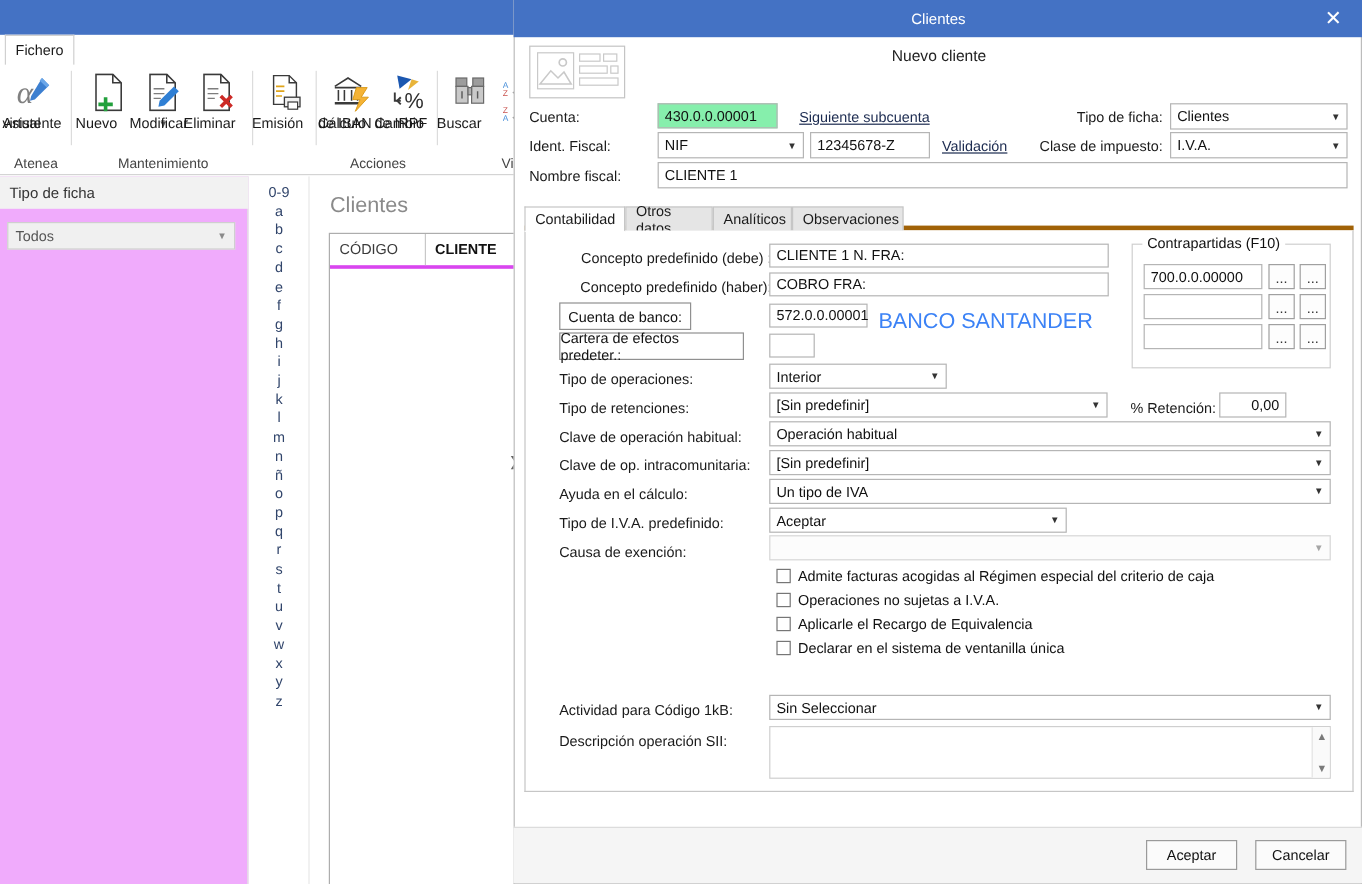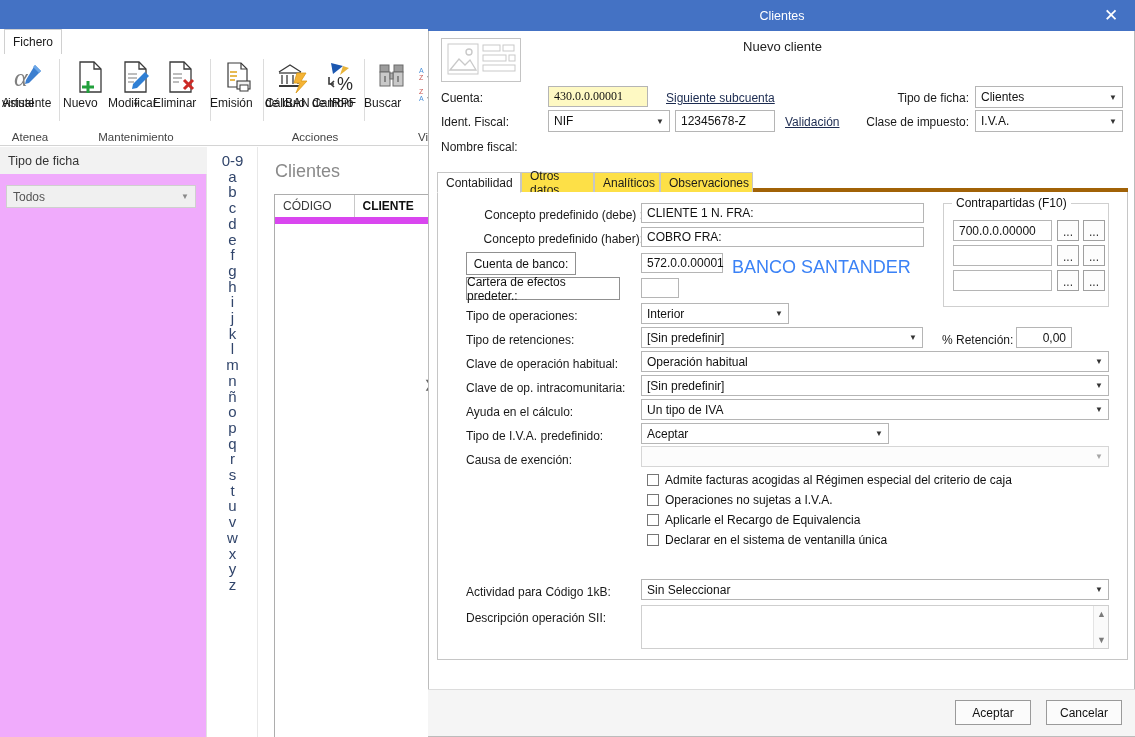--- a/index.html
+++ b/index.html
@@ -43,27 +43,27 @@
   .left-pane-hdr { position:absolute; left:0; top:0; width:207px; height:27px; background:#f2f2f2; display:flex; align-items:center; padding-left:8px; font-size:12.5px; color:#333; }
   .left-combo {
     position:absolute; left:6px; top:38px; width:190px; height:23px;
     background:#f0f0f0; border:1px solid #cfcfcf; display:flex; align-items:center;
     padding:0 6px; color:#555; font-size:12px;
   }
   .left-combo .car { margin-left:auto; font-size:8px; color:#8a8a8a; }
 
   
   .alpha-col { position:absolute; left:208px; top:147px; width:50px; height:590px; background:#fff; border-right:1px solid #e8e8e8; padding-top:6px; text-align:center; }
-  .alpha-col div { font-size:15px; color:#31456b; line-height:15.7px; cursor:default; }
+  .alpha-col div { font-size:12px; color:#31456b; line-height:15.7px; cursor:default; }
 
   
   .list-pane { position:absolute; left:259px; top:147px; width:176px; height:590px; background:#fff; }
   .list-title { position:absolute; left:16px; top:14px; font-size:18px; color:#8a8a8a; }
   .grid { position:absolute; left:15px; top:47px; width:161px; height:611px; border:1px solid #adadad; background:#fff; overflow:hidden; }
-  .grid-head { height:29px; background:#fff; border-bottom:7px solid #d946ef; display:flex; }
+  .grid-head { height:29px; background:#fff; border-bottom:3px solid #d946ef; display:flex; }
   .grid-head .th { display:flex; align-items:center; padding-left:8px; font-size:12px; border-right:1px solid #c8c8c8; height:100%; }
   .th-codigo { width:110px; color:#3a3a3a; }
   .th-nombre { width:110px; color:#111; font-weight:bold; }
 
   .pane-arrow { position:absolute; left:424px; top:378px; font-size:11px; color:#666; }
 
   
   #dialog {
     position:absolute; left:428px; top:0; width:707px; height:737px;
     background:#fff; border:1px solid #bcbcbc; border-top:none;
@@ -81,36 +81,36 @@
     border:1px solid #c4c4c4; background:#fff;
   }
   .dlg-head-title { position:absolute; left:0; top:38px; width:707px; text-align:center; font-size:13px; color:#222; padding-top:1px; }
 
   .lbl { position:absolute; font-size:12px; color:#1a1a1a; }
   .lbl.r { text-align:right; }
   .txt {
     position:absolute; background:#fff; border:1px solid #b5b5b5;
     font-size:12px; color:#111; display:flex; align-items:center; padding:0 5px;
   }
-  .txt.grey { background:#fef9c3;font-family:Liberation Serif, serif; }
+  .txt.grey { background:#86efac; }
   .txt.num { justify-content:flex-end; }
   .combo {
     position:absolute; background:#fff; border:1px solid #b5b5b5;
     font-size:12px; color:#111; display:flex; align-items:center; padding:0 5px;
   }
   .combo .car { margin-left:auto; font-size:8px; color:#333; padding-left:6px; }
   .combo.disabled { background:#fcfcfc; border-color:#d6d6d6; }
   .combo.disabled .car { color:#a6a6a6; }
   .link { position:absolute; font-size:12px; color:#1c2b50; text-decoration:underline; cursor:pointer; }
   .plain { position:absolute; font-size:18px; color:#3b82f6; }
 
   .tabstrip { position:absolute; left:8px; top:172px; width:691px; height:20px; border-bottom:4px solid #a16207; }
   .tab {
     position:absolute; top:0; height:21px; border:1px solid #c6c6c6;
-    background:#fde047; display:flex; align-items:center; padding:0 8px; font-size:12px; color:#1a1a1a;
+    background:#e5e5e5; display:flex; align-items:center; padding:0 8px; font-size:12px; color:#1a1a1a;
   }
   .tab.active { background:#fff; border-bottom:1px solid #fff; z-index:2; }
 
   .tabpanel { position:absolute; left:8px; top:192px; width:691px; height:468px; border:1px solid #c6c6c6; border-top:none; background:#fff; }
 
   .btnlike {
     position:absolute; background:#fff; border:1px solid #909090;
     display:flex; align-items:center; justify-content:center; font-size:12px; color:#111; cursor:default;
   }
 
@@ -384,20 +384,23 @@
     <span>12345678-Z</span>
   </div>
   <div class="link" style="left:356px; top:115px;">Validación</div>
   <div class="lbl r" style="left:380px; top:115px; width:160px;">Clase de impuesto:</div>
   <div class="combo" style="left:546px; top:110px; width:148px; height:22px;">
     <span>I.V.A.</span>
     <span class="car">▼</span>
   </div>
 
   <div class="lbl" style="left:12px; top:140px;">Nombre fiscal:</div>
+  <div class="txt" style="left:119px; top:135px; width:575px; height:22px;">
+    <span>CLIENTE 1</span>
+  </div>
 
   <div class="tabstrip">
     <div class="tab active" style="left:0; width:84px;">
       <span>Contabilidad</span>
     </div>
     <div class="tab" style="left:84px; width:73px;">
       <span>Otros datos</span>
     </div>
     <div class="tab" style="left:157px; width:66px;">
       <span>Analíticos</span>

